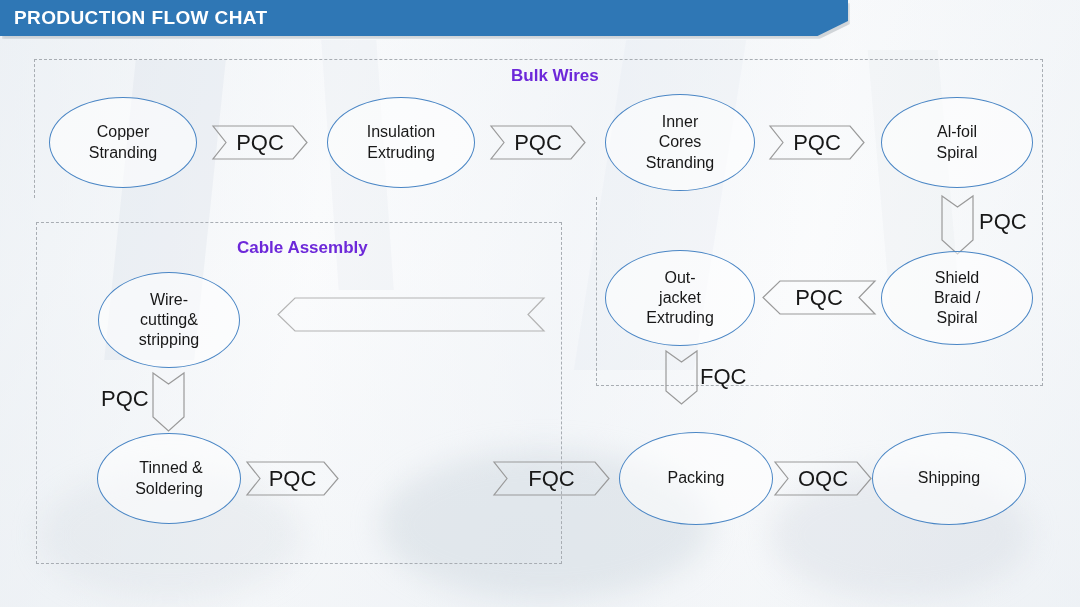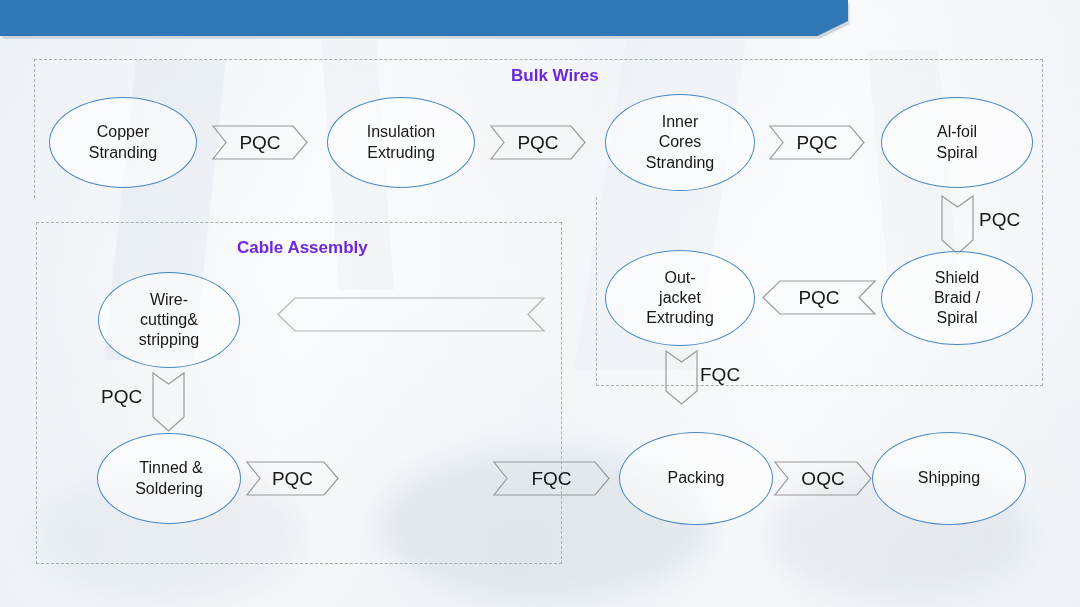--- a/index.html
+++ b/index.html
@@ -110,21 +110,21 @@
 
   
   .arrow {
     position: absolute;
     z-index: 2;
   }
   .arrow svg { display: block; overflow: visible; }
   .arrow-label {
     position: absolute;
     color: #181818;
-    font-size: 19px;
+    font-size: 22px;
     white-space: nowrap;
     z-index: 3;
     display: flex;
     align-items: center;
     justify-content: center;
   }
 </style>
 </head>
 <body>
 
@@ -134,20 +134,21 @@
   <div class="bg-shape" style="left:120px;top:60px;width:90px;height:300px;transform:skewX(-6deg);"></div>
   <div class="bg-shape" style="left:330px;top:40px;width:55px;height:250px;transform:skewX(4deg);opacity:.6;"></div>
   <div class="bg-shape" style="left:600px;top:40px;width:120px;height:330px;transform:skewX(-9deg);opacity:.45;"></div>
   <div class="bg-shape" style="left:880px;top:50px;width:70px;height:280px;transform:skewX(5deg);opacity:.5;"></div>
   <div class="bg-soft" style="left:380px;top:450px;width:330px;height:150px;background:rgba(196,206,216,0.35);"></div>
   <div class="bg-soft" style="left:770px;top:470px;width:260px;height:130px;background:rgba(205,213,222,0.32);"></div>
   <div class="bg-soft" style="left:40px;top:470px;width:260px;height:130px;background:rgba(208,216,224,0.28);"></div>
 
   <div class="title-bar-shadow"></div>
   <div class="title-bar"></div>
+  <div class="title-text">PRODUCTION FLOW CHAT</div>
 
   <div class="group-box no-bottom" style="left:34px;top:59px;width:1007px;height:138px;"></div>
   <div class="group-box no-top" style="left:596px;top:197px;width:445px;height:188px;"></div>
 
   <div style="position:absolute;left:34px;top:190px;width:562px;height:14px;z-index:2;"></div>
 
   <div class="group-label" style="left:511px;top:66px;">Bulk Wires</div>
 
   <div class="group-box" style="left:36px;top:222px;width:524px;height:340px;"></div>
   <div class="group-label" style="left:237px;top:238px;">Cable Assembly</div>

